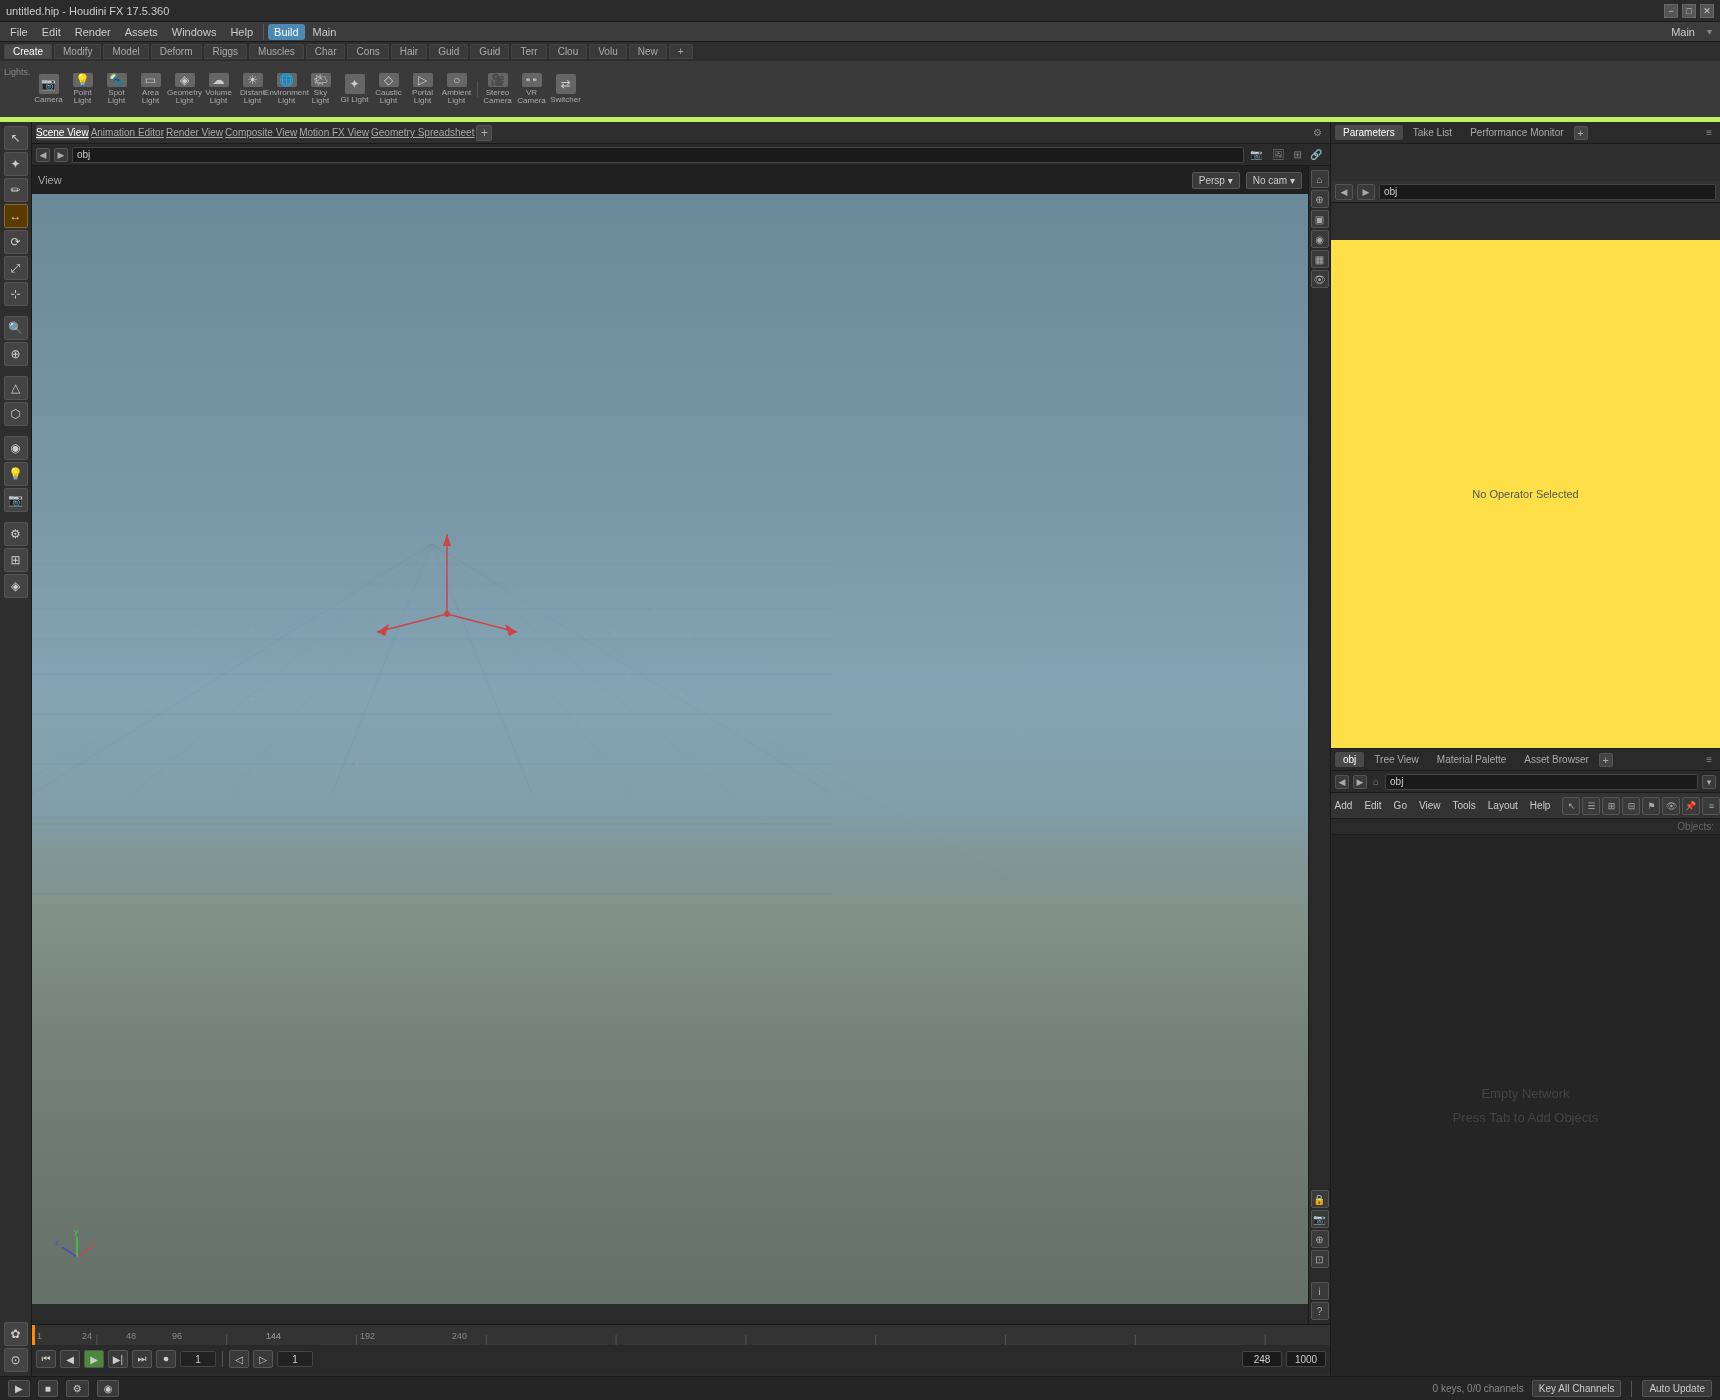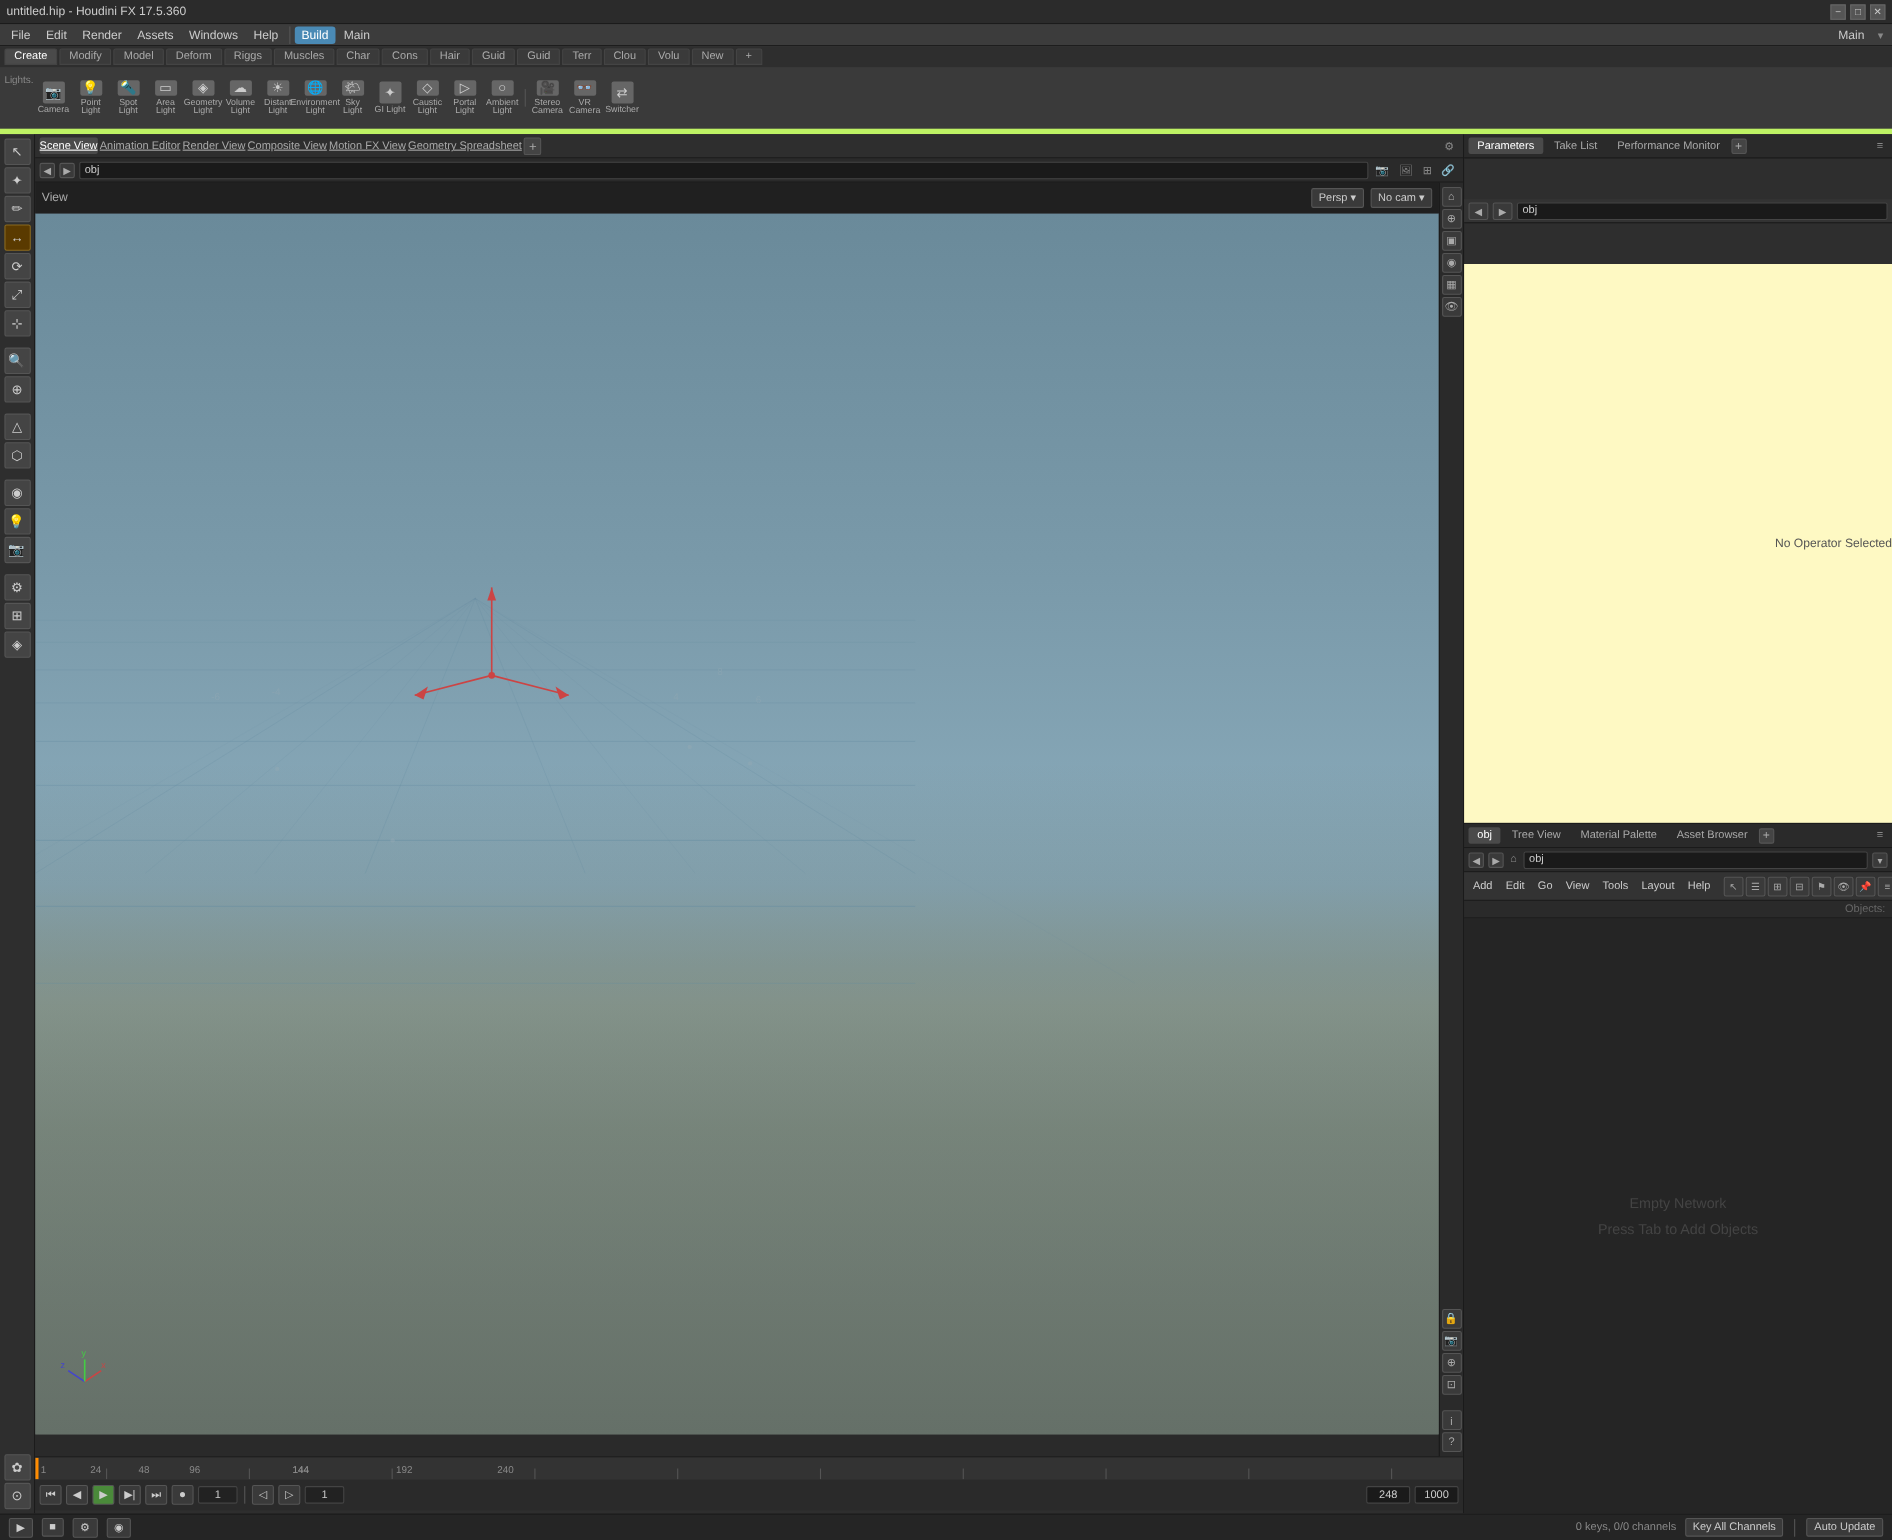--- a/index.html
+++ b/index.html
@@ -419,38 +419,39 @@
       cursor: pointer;
       display: flex;
       align-items: center;
       justify-content: center;
       font-size: 9px;
       color: #aaa;
     }
 
     .panel-content {
       flex: 1;
-      background: #fef9c3;
-      display: flex;
-      align-items: center;
-      justify-content: flex-end;
+      background: #fde047;
+      display: flex;
+      align-items: center;
+      justify-content: center;
     }
     .panel-empty-text {
       font-size: 11px;
       color: #555;
       text-align: center;
     }
     #network-toolbar {
       height: 26px;
       background: #333;
       display: flex;
       align-items: center;
       padding: 0 4px;
       gap: 4px;
       border-bottom: 1px solid #1a1a1a;
+      justify-content: center;
     }
     .net-menu-item {
       font-size: 10px;
       color: #ccc;
       cursor: pointer;
       padding: 2px 4px;
       border-radius: 2px;
     }
     .net-toolbar-icon {
       width: 18px;

